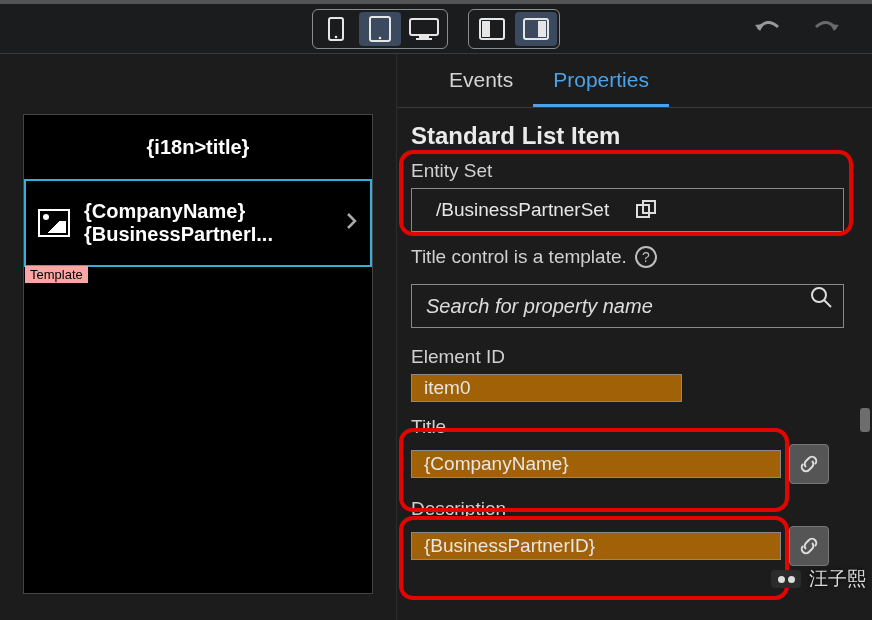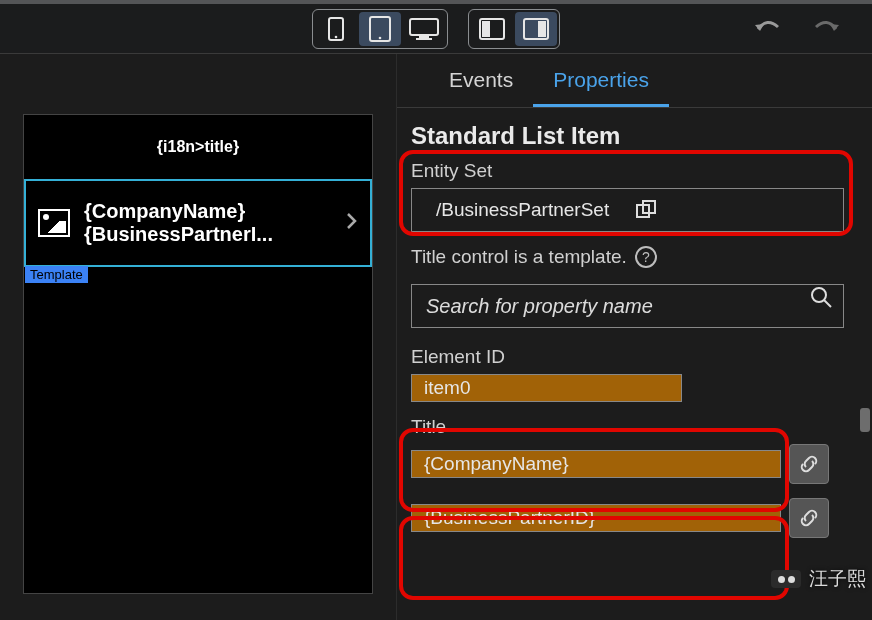--- a/index.html
+++ b/index.html
@@ -70,21 +70,21 @@
   background: #000;
   border: 1px solid #444;
   display: flex; flex-direction: column;
   position: relative;
 }
 .phone-header {
   height: 64px;
   display: flex; align-items: center; justify-content: center;
   font-weight: bold;
   color: #fff;
-  font-size: 16px;
+  font-size: 20px;
 }
 .list-item {
   height: 88px;
   border: 2px solid #34b0d6;
   display: flex; align-items: center;
   padding: 0 12px;
   gap: 14px;
   position: relative;
 }
 .li-thumb {
@@ -102,21 +102,21 @@
   bottom: 2px; left: 2px; right: 2px; height: 12px;
   background: linear-gradient(135deg, transparent 48%, #fff 50%);
 }
 .li-texts { flex: 1; }
 .li-title { color: #fff; font-size: 20px; font-weight: bold; }
 .li-desc { color: #fff; font-size: 20px; font-weight: bold; }
 .li-chev { color: #999; font-size: 20px; }
 .template-tag {
   position: absolute;
   left: -1px; bottom: -18px;
-  background: #3b82f6;
+  background: #fca5a5;
   color: #000;
   font-size: 13px;
   padding: 1px 5px;
 }
 
 
 .tabs {
   display: flex;
   border-bottom: 1px solid #3a3a3a;
   padding: 0 32px;
@@ -352,20 +352,21 @@
           <input class="txt-input" style="max-width: 370px;" value="{CompanyName}">
           <div class="side-btn">
             <svg width="22" height="22" viewBox="0 0 22 22">
                 <path d="M8 14 a4 4 0 0 1 0-6 l3-3 a4 4 0 0 1 6 6 M14 8 a4 4 0 0 1 0 6 l-3 3 a4 4 0 0 1-6-6" fill="none" stroke="#ddd" stroke-width="2"></path>
               </svg>
           </div>
         </div>
       </div>
 
       <div class="field-block">
+        <div class="field-label">Description</div>
         <div class="field-row">
           <input class="txt-input" style="max-width: 370px;" value="{BusinessPartnerID}">
           <div class="side-btn">
             <svg width="22" height="22" viewBox="0 0 22 22">
                 <path d="M8 14 a4 4 0 0 1 0-6 l3-3 a4 4 0 0 1 6 6 M14 8 a4 4 0 0 1 0 6 l-3 3 a4 4 0 0 1-6-6" fill="none" stroke="#ddd" stroke-width="2"></path>
               </svg>
           </div>
         </div>
       </div>
 

